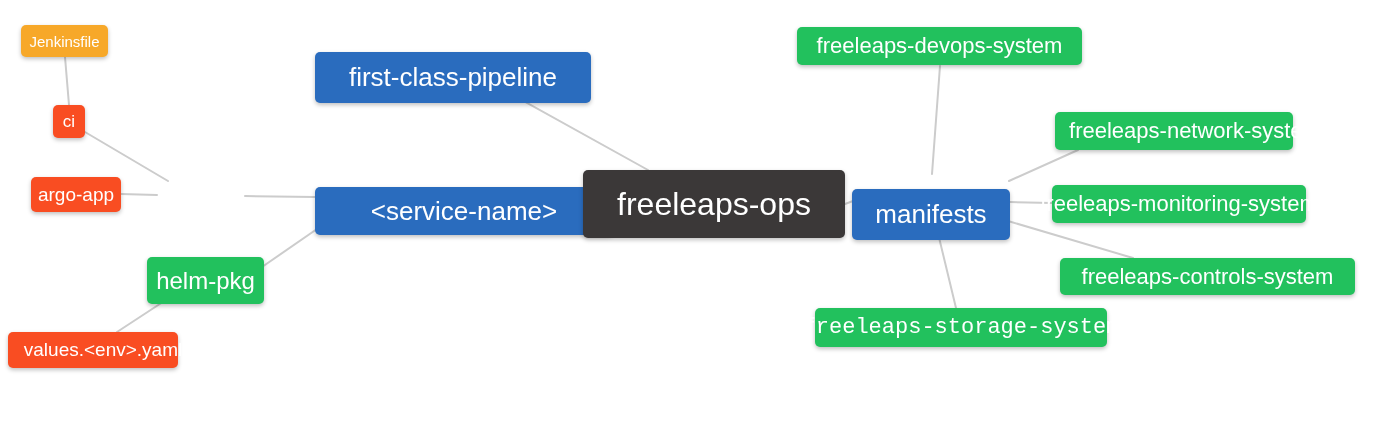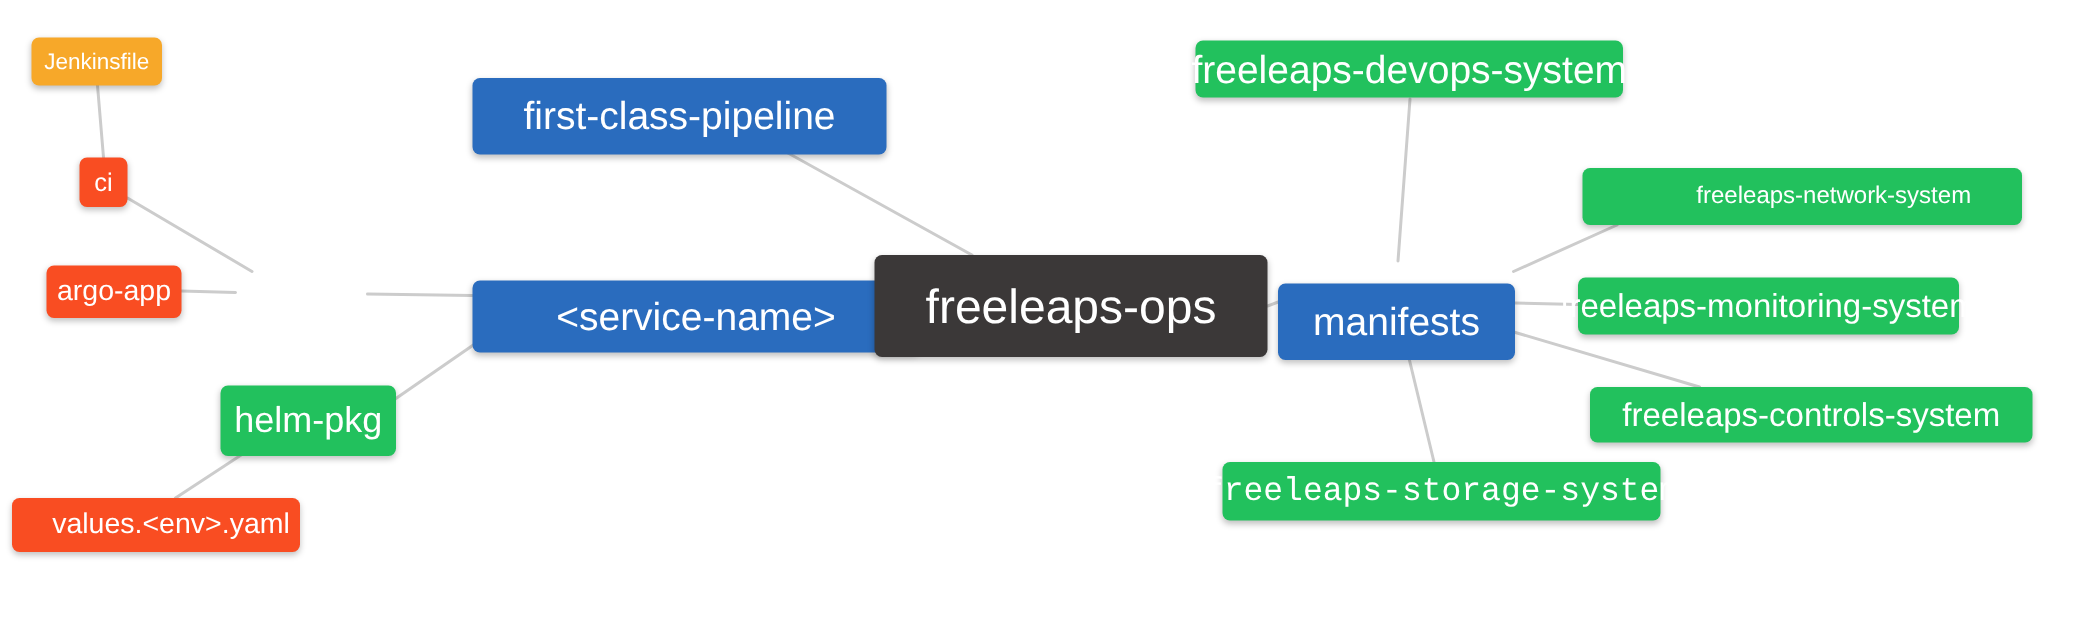--- a/index.html
+++ b/index.html
@@ -72,33 +72,33 @@
 
   <div class="node amber" style="left:21px;  top:25px;  width:87px;  height:32px; font-size:15px;">Jenkinsfile</div>
 
   <div class="node red" style="left:53px;  top:105px; width:32px;  height:33px; font-size:17px;">ci</div>
 
   <div class="node red" style="left:31px;  top:177px; width:90px;  height:35px; font-size:19px;">argo-app</div>
 
 
   <div class="node green" style="left:147px; top:257px; width:117px; height:47px; font-size:24px;">helm-pkg</div>
 
-  <div class="node red" style="left:8px;   top:332px; width:192px; height:36px; font-size:19px;padding-left:20px;">values.&lt;env&gt;.yaml</div>
+  <div class="node red" style="left:8px;   top:332px; width:170px; height:36px; font-size:19px;padding-left:20px;">values.&lt;env&gt;.yaml</div>
 
   <div class="node blue" style="left:315px; top:37px;  width:276px; height:51px; font-size:26px;">first-class-pipeline</div>
 
   <div class="node blue" style="left:315px; top:172px; width:298px; height:48px; font-size:26px;">&lt;service-name&gt;</div>
 
   <div class="node dark" style="left:583px; top:170px; width:262px; height:68px; font-size:32px;">freeleaps-ops</div>
 
   <div class="node blue" style="left:852px; top:174px; width:158px; height:51px; font-size:26px;">manifests</div>
 
-  <div class="node green" style="left:797px;  top:27px;  width:285px; height:38px; font-size:26px;">freeleaps-devops-system</div>
+  <div class="node green" style="left:797px;  top:27px;  width:285px; height:38px; font-size:22px;">freeleaps-devops-system</div>
 
-  <div class="node green" style="left:1055px; top:112px; width:293px; height:38px; font-size:16px;padding-left:42px;">freeleaps-network-system</div>
+  <div class="node green" style="left:1055px; top:112px; width:238px; height:38px; font-size:22px;padding-left:42px;">freeleaps-network-system</div>
 
   <div class="node green" style="left:1052px; top:185px; width:254px; height:38px; font-size:22px;">freeleaps-monitoring-system</div>
 
   <div class="node green" style="left:1060px; top:258px; width:295px; height:37px; font-size:22px;">freeleaps-controls-system</div>
 
   <div class="node green" style="left:815px;  top:308px; width:292px; height:39px; font-size:22px;font-family:Liberation Mono, monospace;">freeleaps-storage-system</div>
 
 </div>
 
 </body></html>

